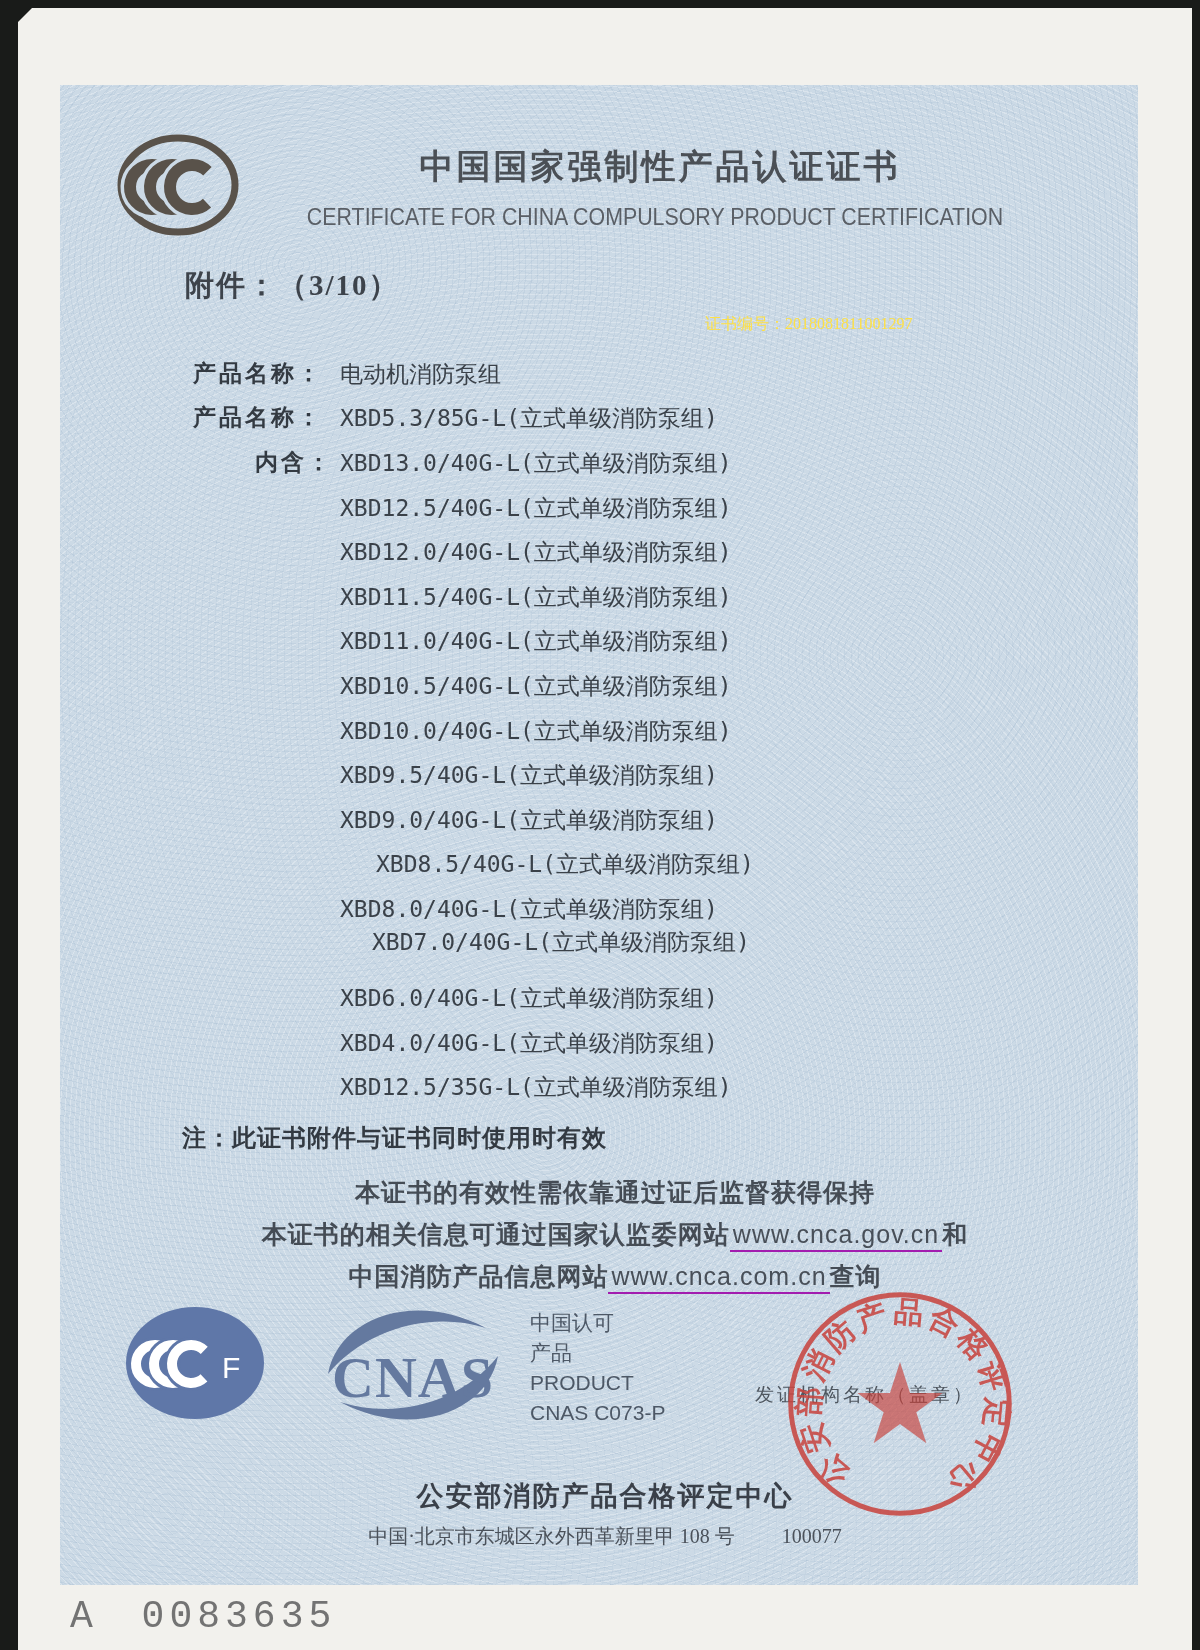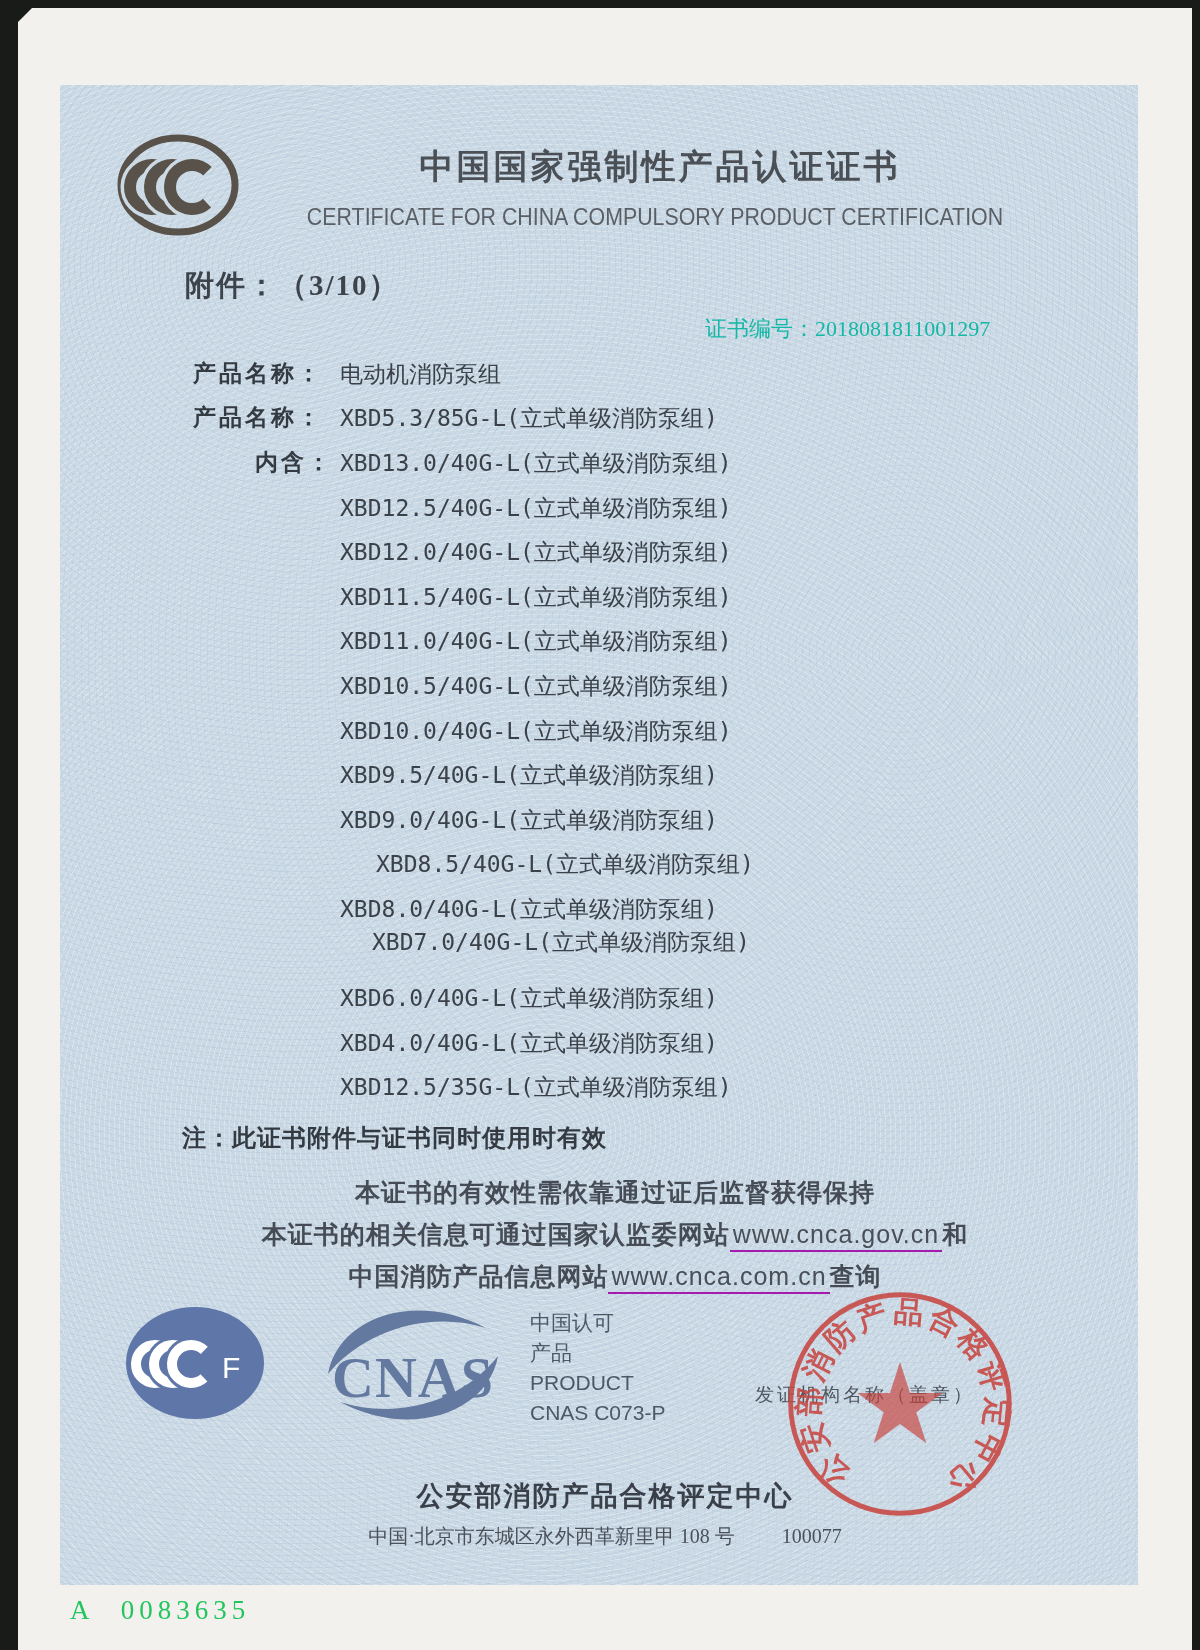--- a/index.html
+++ b/index.html
@@ -15,41 +15,41 @@
       repeating-radial-gradient(circle at 22% 12%, rgba(140,168,196,.16) 0 1px, transparent 1px 6px),
       repeating-radial-gradient(circle at 78% 38%, rgba(140,168,196,.13) 0 1px, transparent 1px 7px),
       repeating-radial-gradient(circle at 45% 70%, rgba(255,255,255,.28) 0 1px, transparent 1px 5px),
       repeating-radial-gradient(circle at 10% 95%, rgba(140,168,196,.10) 0 1px, transparent 1px 8px);}
   .abs{position:absolute;}
   .title-cn{left:100px;top:144px;width:1120px;text-align:center;font-size:34px;letter-spacing:3px;
     font-weight:600;color:#4b5056;}
   .title-en{left:85px;top:203px;width:1140px;text-align:center;font-size:24px;color:#5a5f66;
     font-family:"Liberation Sans",sans-serif;transform:scaleX(.89);transform-origin:center;}
   .attachment{left:185px;top:266px;font-size:29px;font-weight:700;color:#3d434b;letter-spacing:2px;}
-  .certno{left:705px;top:314px;font-size:22px;color:#14b8a6;}
+  .certno{left:705px;top:314px;font-size:16px;color:#fde047;}
   .row{height:32px;line-height:32px;white-space:nowrap;}
   .flabel{position:absolute;left:193px;width:140px;font-size:23px;font-weight:700;color:#333a42;letter-spacing:3px;}
   .flabel.ra{text-align:right;}
   .fvalue{position:absolute;left:340px;font-size:23px;color:#3a4149;
     font-family:"DejaVu Sans Mono","Liberation Mono",monospace;}
   .note{left:182px;top:1122px;font-size:24px;font-weight:700;color:#333a42;letter-spacing:1px;}
   .stmt{left:60px;width:1110px;text-align:center;font-size:25px;font-weight:600;color:#454c55;letter-spacing:1px;}
   .stmt .url{font-family:"Liberation Sans",sans-serif;font-weight:400;color:#484f58;
     border-bottom:2px solid #a21caf;padding:0 3px 2px 3px;}
   .accred{left:530px;top:1308px;font-size:21px;color:#4d5866;line-height:30px;
     font-family:"Liberation Sans",sans-serif;}
   .accred div{height:30px;}
   .issuer{left:755px;top:1382px;font-size:19px;color:#4e565f;letter-spacing:3px;}
   .footer-org{left:60px;top:1478px;width:1090px;text-align:center;font-size:27px;font-weight:700;
     color:#3a4049;letter-spacing:2px;}
   .footer-addr{left:60px;top:1523px;width:1090px;text-align:center;font-size:20px;color:#4a515a;}
   .footer-addr .pc{margin-left:42px;}
   .footer-url{left:60px;top:1552px;width:1090px;text-align:center;font-size:20px;color:#4a515a;}
-  .serial{left:70px;top:1595px;font-size:27px;color:#22c55e;letter-spacing:5px;word-spacing:16px;
-    font-family:Liberation Serif, serif;}
+  .serial{left:70px;top:1595px;font-size:38px;color:#737373;letter-spacing:5px;word-spacing:16px;
+    font-family:Liberation Mono, monospace;}
   svg{position:absolute;overflow:visible;}
 </style>
 </head>
 <body>
 
 <div class="page">
   <div class="paper"></div>
   <div class="paper-edge-r"></div>
   <div class="corner-cut"></div>
   <div class="panel"></div>

